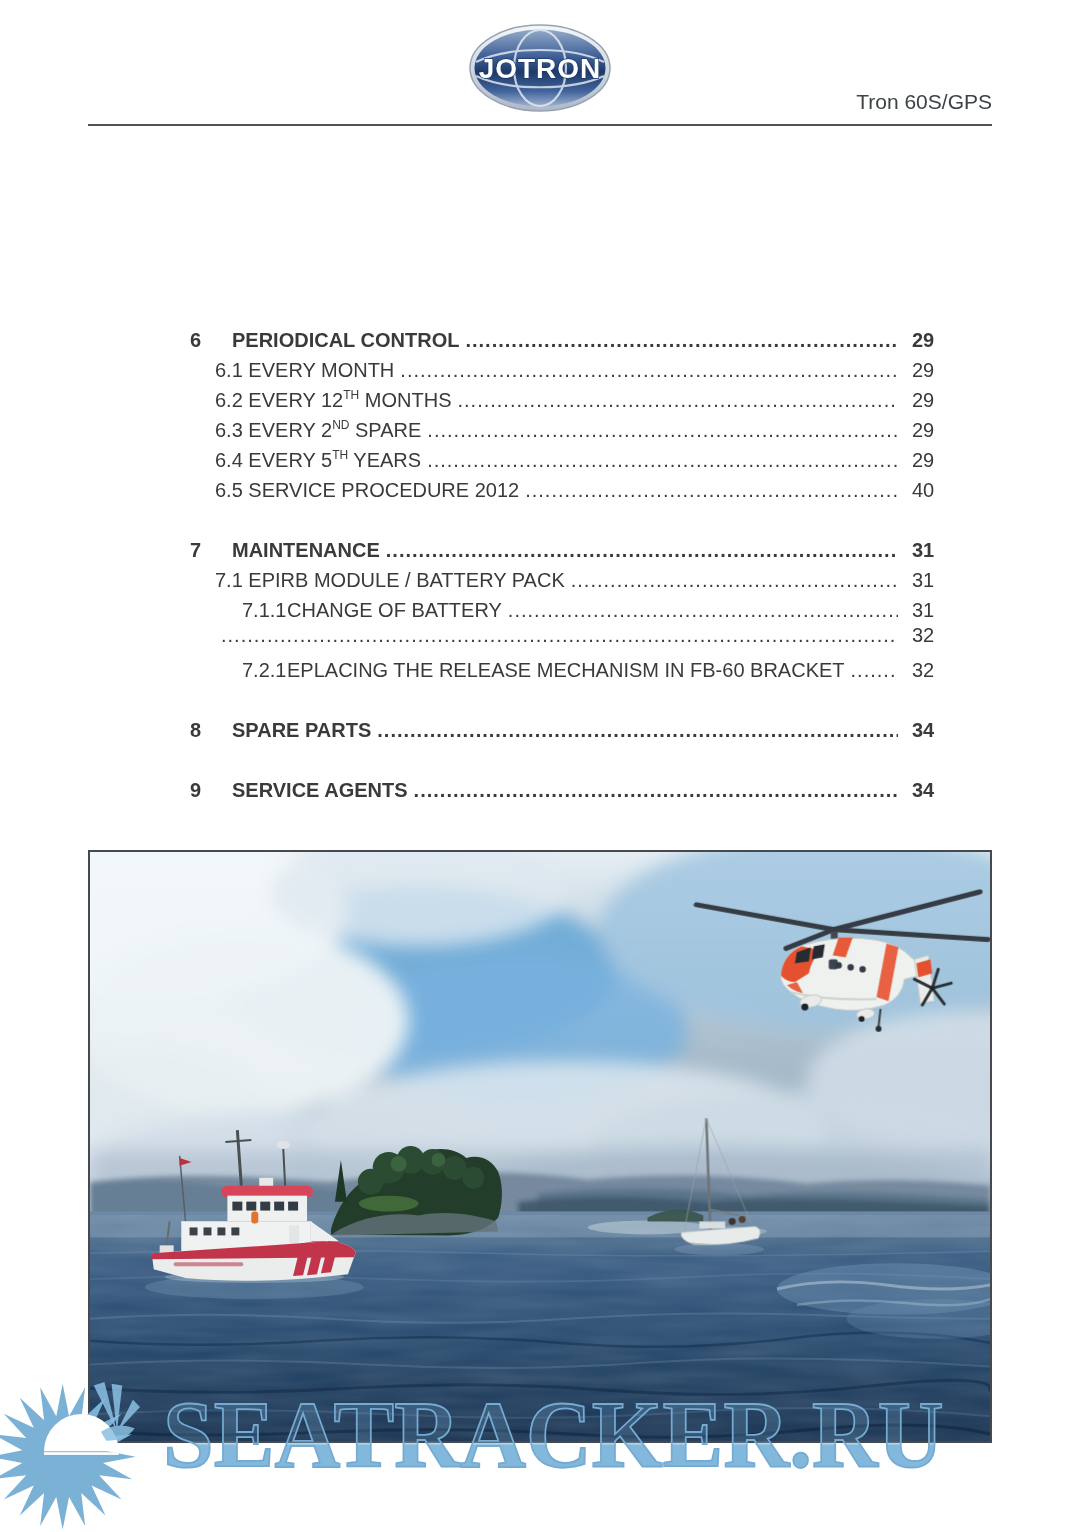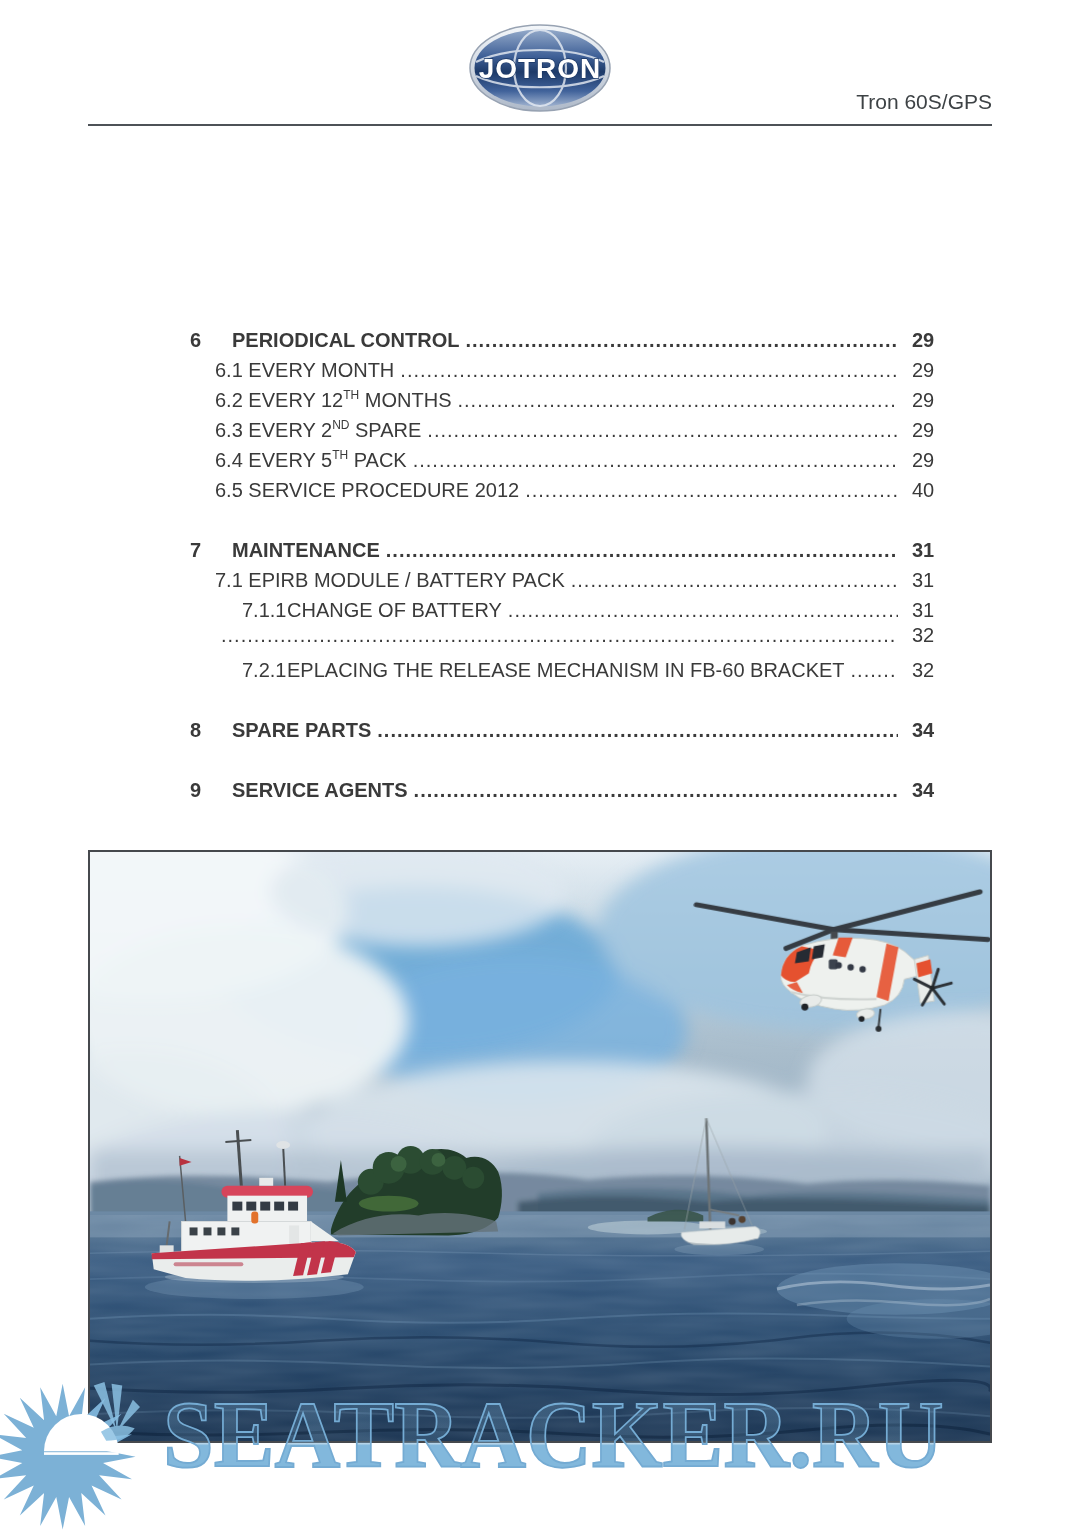--- a/index.html
+++ b/index.html
@@ -86,21 +86,21 @@
 
   <div class="toc-row sub">
 
     <span class="toc-title"><span class="t-pre">6.3 EVERY 2</span><sup class="t-sup">ND</sup><span class="t-post"> SPARE</span></span>
     <span class="dots">................................................................................................................................................................................................................................................</span>
     <span class="toc-page">29</span>
   </div>
 
   <div class="toc-row sub">
 
-    <span class="toc-title"><span class="t-pre">6.4 EVERY 5</span><sup class="t-sup">TH</sup><span class="t-post"> PACK</span></span>
+    <span class="toc-title"><span class="t-pre">6.4 EVERY 5</span><sup class="t-sup">TH</sup><span class="t-post"> YEARS</span></span>
     <span class="dots">................................................................................................................................................................................................................................................</span>
     <span class="toc-page">29</span>
   </div>
 
   <div class="toc-row sub">
 
     <span class="toc-title"><span class="t-pre">6.5 SERVICE PROCEDURE 2012</span><sup class="t-sup"></sup><span class="t-post"></span></span>
     <span class="dots">................................................................................................................................................................................................................................................</span>
     <span class="toc-page">40</span>
   </div>

